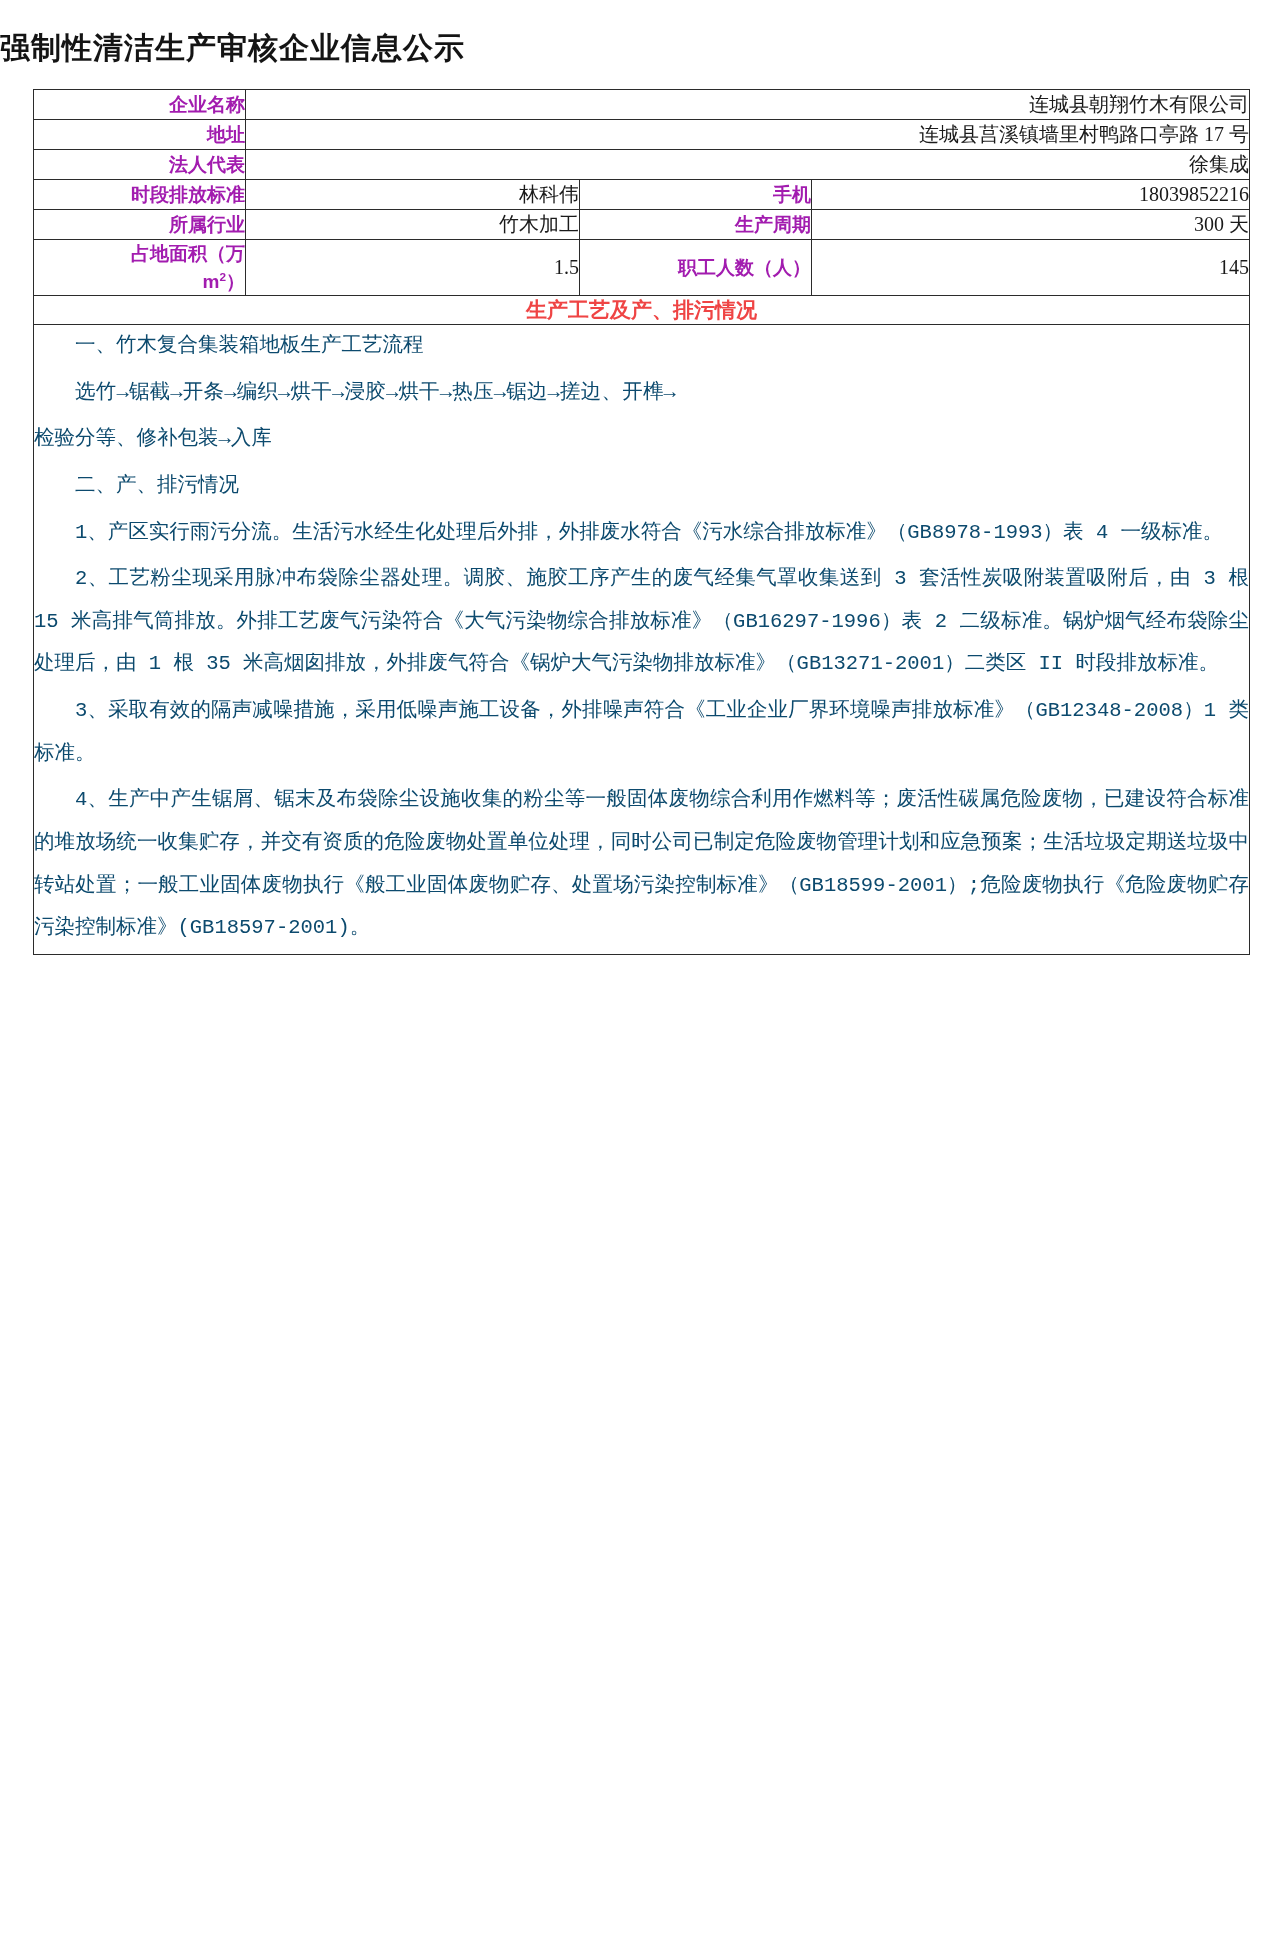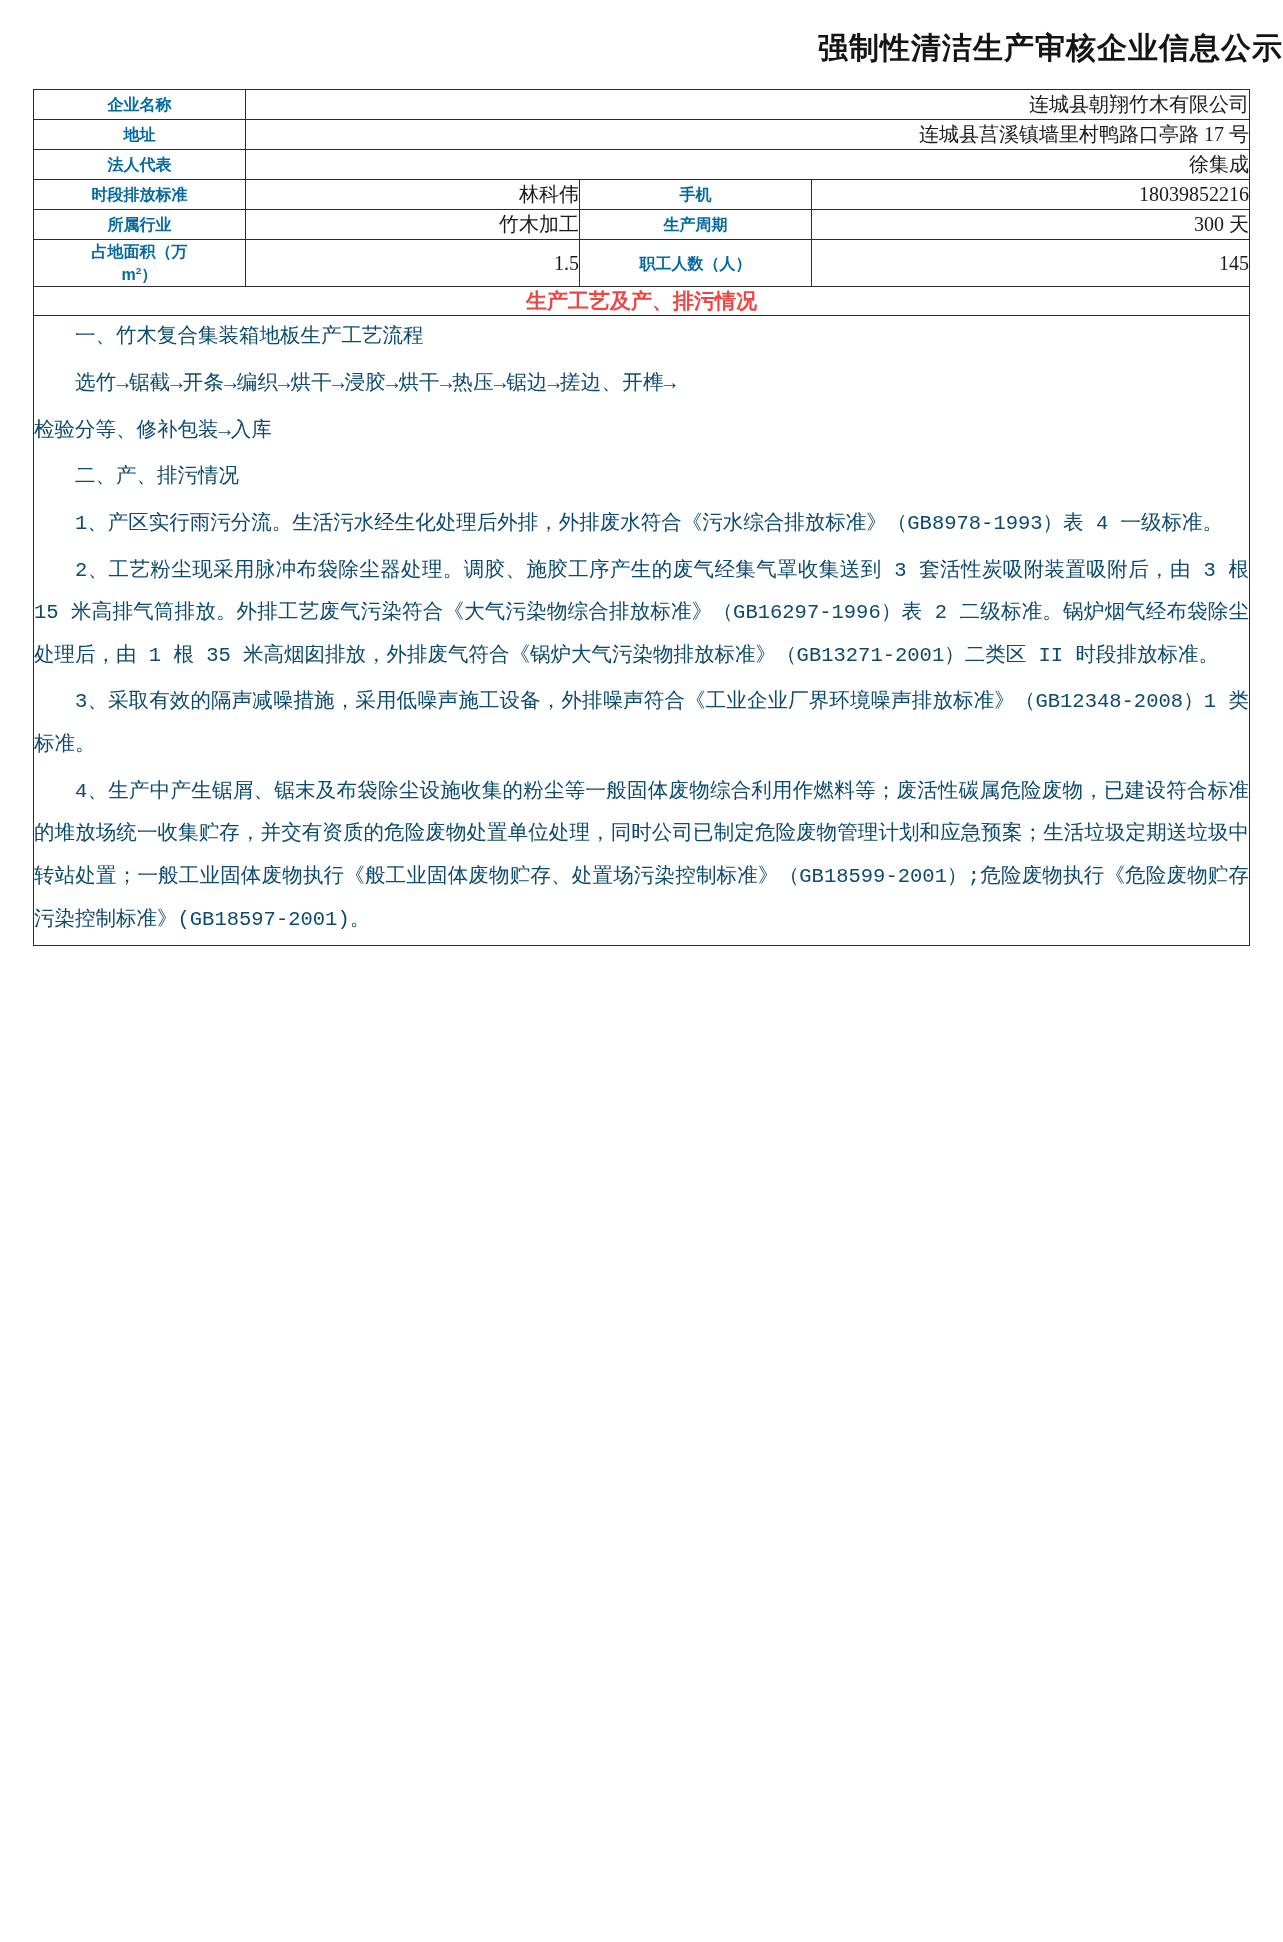--- a/index.html
+++ b/index.html
@@ -16,48 +16,48 @@
   }
   .page {
     width: 1283px;
     min-height: 1942px;
     box-sizing: border-box;
     padding: 0;
     position: relative;
     background: #ffffff;
   }
   .doc-title {
-    text-align: right;
+    text-align: left;
     font-size: 30px;
     font-weight: bold;
     letter-spacing: 1px;
     padding-top: 28px;
     padding-bottom: 20px;
     font-family: "Liberation Sans", "DejaVu Sans", sans-serif;
     color: #141414;
   }
   table.info {
     border-collapse: collapse;
     width: 1216px;
     margin: 0 auto;
     table-layout: fixed;
   }
   table.info td {
     border: 1px solid #2b2b2b;
     padding: 0;
     vertical-align: middle;
   }
   .lbl {
-    text-align: center;
+    text-align: right;
     font-weight: bold;
-    font-size: 16px;
+    font-size: 19px;
     font-family: "Liberation Sans", "DejaVu Sans", sans-serif;
     padding: 10px 6px;
     line-height: 1.45;
-    color: #0369a1;
+    color: #a21caf;
   }
   .val {
     text-align: right;
     font-size: 20px;
     padding: 10px 14px;
     line-height: 1.45;
     color: #1a1a1a;
     font-family: "Liberation Serif", "DejaVu Serif", serif;
   }
   .section-head {

